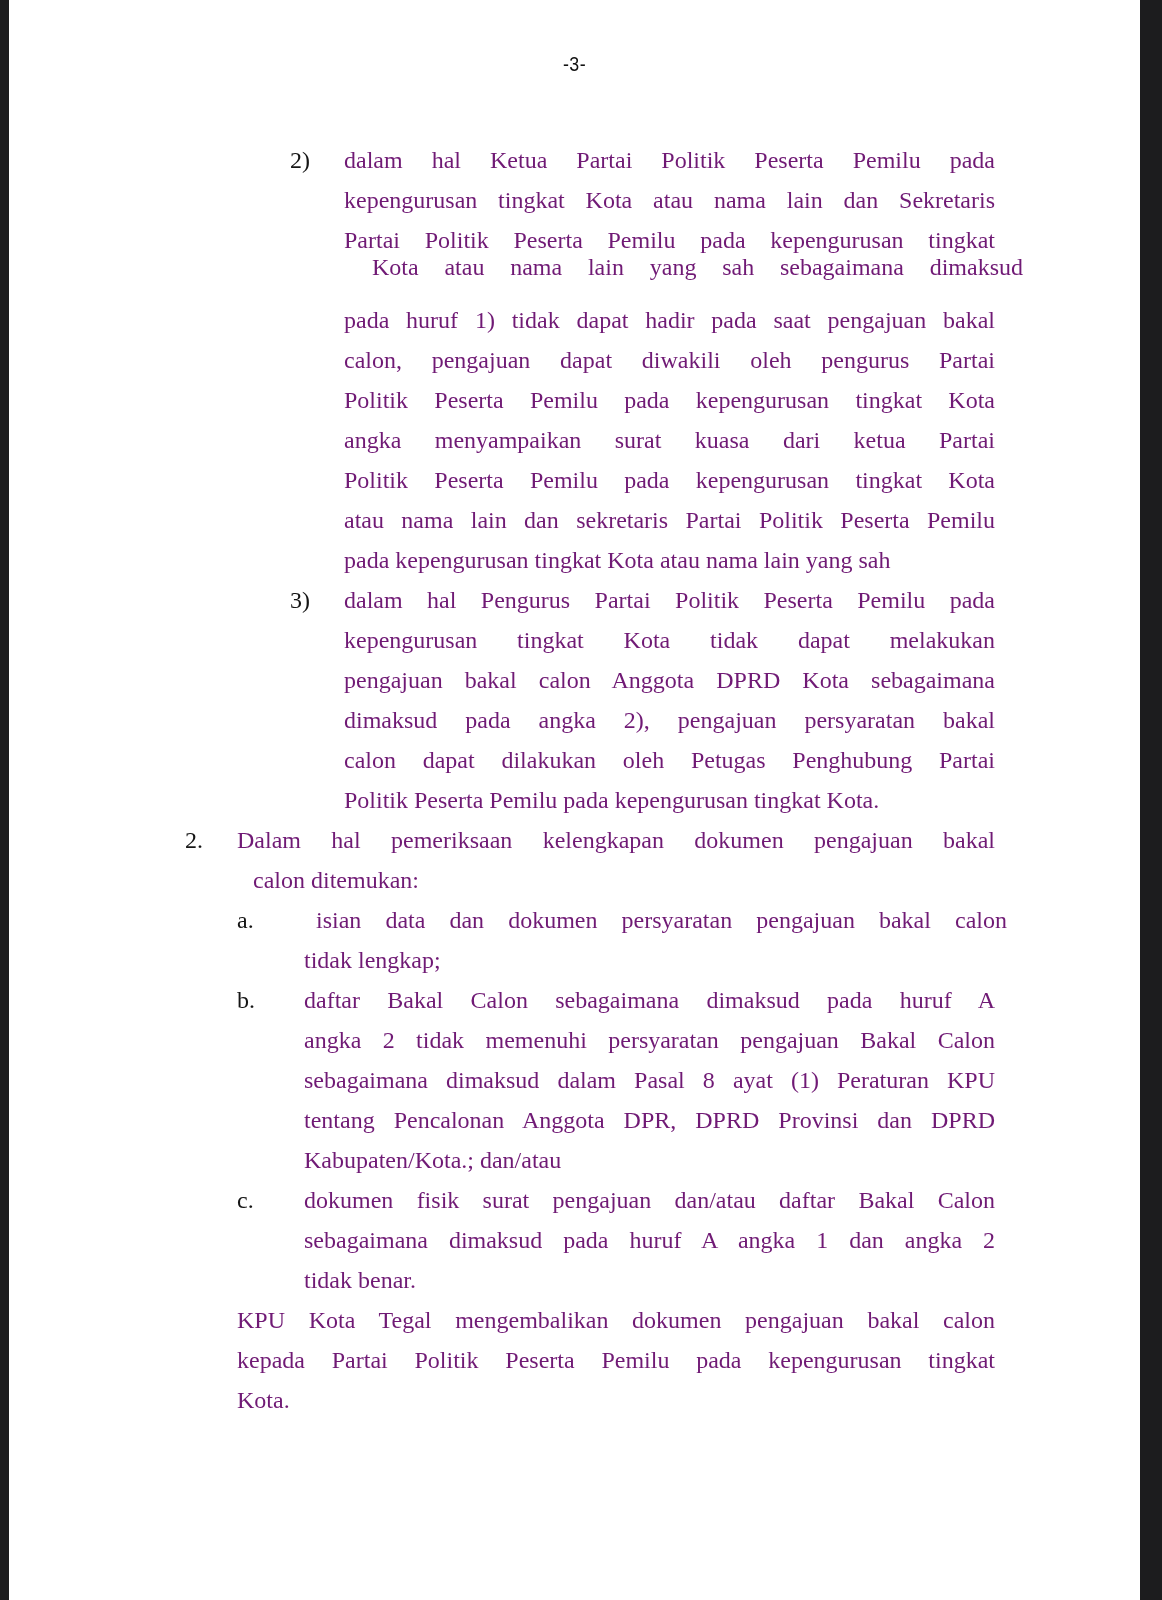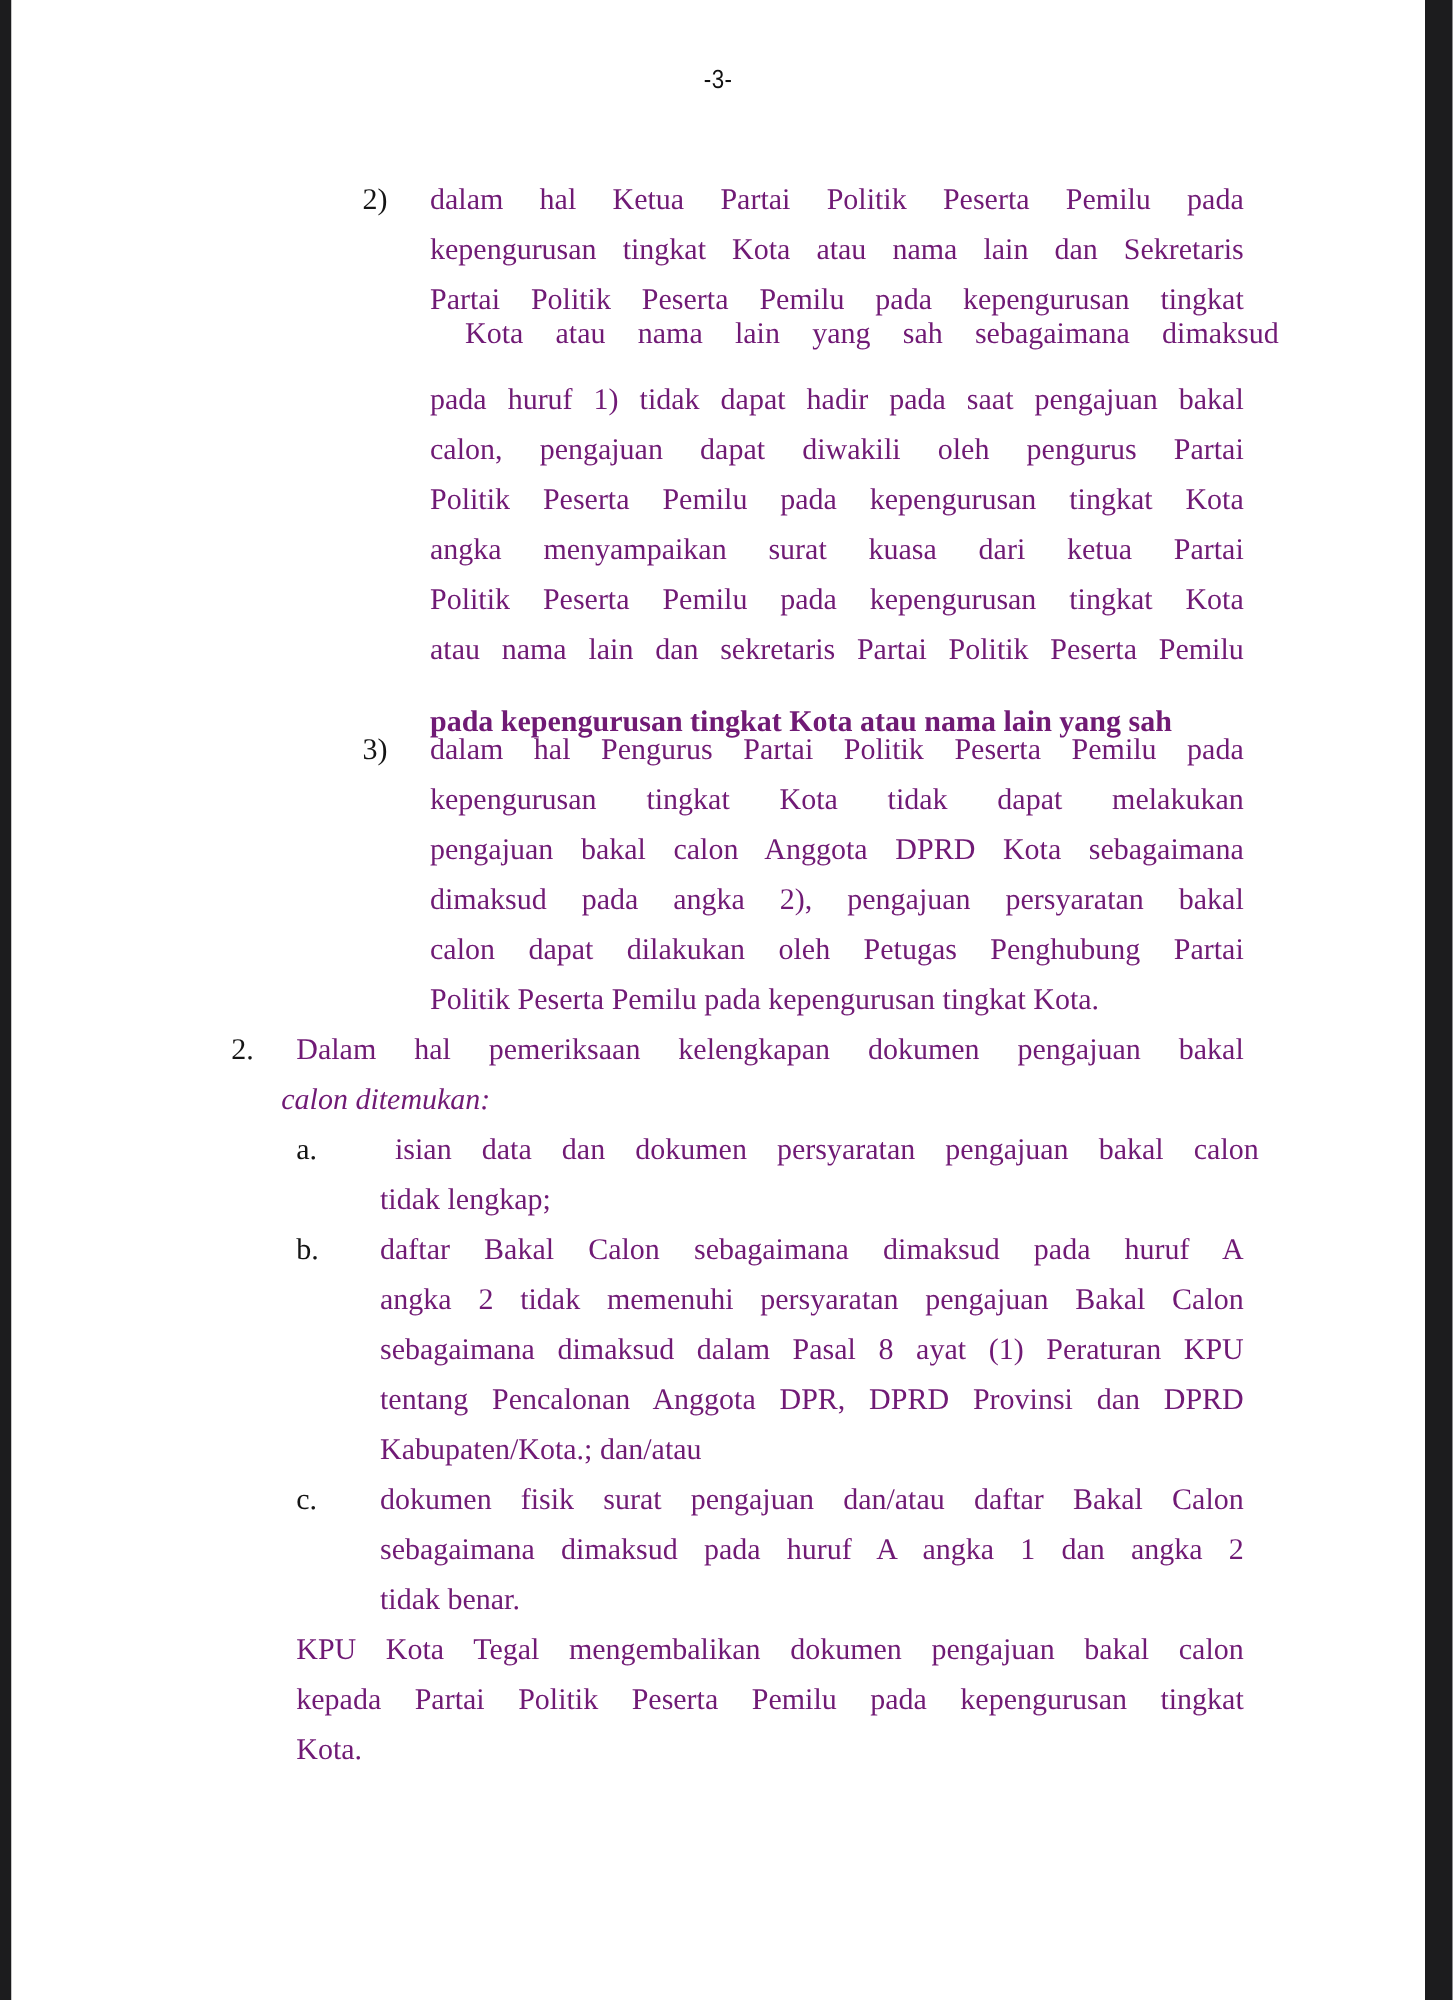--- a/index.html
+++ b/index.html
@@ -45,33 +45,33 @@
   <div class="line" style="left:335px;width:651px;top:145px;">dalam hal Ketua Partai Politik Peserta Pemilu pada</div>
   <div class="line" style="left:335px;width:651px;top:185px;">kepengurusan tingkat Kota atau nama lain dan Sekretaris</div>
   <div class="line" style="left:335px;width:651px;top:225px;">Partai Politik Peserta Pemilu pada kepengurusan tingkat</div>
   <div class="line" style="left:335px;width:651px;top:252px;margin-left:28px;">Kota atau nama lain yang sah sebagaimana dimaksud</div>
   <div class="line" style="left:335px;width:651px;top:305px;">pada huruf 1) tidak dapat hadir pada saat pengajuan bakal</div>
   <div class="line" style="left:335px;width:651px;top:345px;">calon, pengajuan dapat diwakili oleh pengurus Partai</div>
   <div class="line" style="left:335px;width:651px;top:385px;">Politik Peserta Pemilu pada kepengurusan tingkat Kota</div>
   <div class="line" style="left:335px;width:651px;top:425px;">angka menyampaikan surat kuasa dari ketua Partai</div>
   <div class="line" style="left:335px;width:651px;top:465px;">Politik Peserta Pemilu pada kepengurusan tingkat Kota</div>
   <div class="line" style="left:335px;width:651px;top:505px;">atau nama lain dan sekretaris Partai Politik Peserta Pemilu</div>
-  <div class="line last" style="left:335px;width:651px;top:563px;font-weight:bold;">pada kepengurusan tingkat Kota atau nama lain yang sah</div>
+  <div class="line last" style="left:335px;width:651px;top:545px;">pada kepengurusan tingkat Kota atau nama lain yang sah</div>
 
   <div class="marker" style="left:281px;top:585px;">3)</div>
   <div class="line" style="left:335px;width:651px;top:585px;">dalam hal Pengurus Partai Politik Peserta Pemilu pada</div>
   <div class="line" style="left:335px;width:651px;top:625px;">kepengurusan tingkat Kota tidak dapat melakukan</div>
   <div class="line" style="left:335px;width:651px;top:665px;">pengajuan bakal calon Anggota DPRD Kota sebagaimana</div>
   <div class="line" style="left:335px;width:651px;top:705px;">dimaksud pada angka 2), pengajuan persyaratan bakal</div>
   <div class="line" style="left:335px;width:651px;top:745px;">calon dapat dilakukan oleh Petugas Penghubung Partai</div>
   <div class="line last" style="left:335px;width:651px;top:785px;">Politik Peserta Pemilu pada kepengurusan tingkat Kota.</div>
 
   <div class="marker" style="left:176px;top:825px;">2.</div>
   <div class="line" style="left:228px;width:758px;top:825px;">Dalam hal pemeriksaan kelengkapan dokumen pengajuan bakal</div>
-  <div class="line last" style="left:216px;width:758px;top:865px;font-style:italic;">calon ditemukan:</div>
+  <div class="line last" style="left:244px;width:758px;top:865px;">calon ditemukan:</div>
 
   <div class="marker" style="left:228px;top:905px;">a.</div>
   <div class="line" style="left:295px;width:691px;top:905px;margin-left:12px;">isian data dan dokumen persyaratan pengajuan bakal calon</div>
   <div class="line last" style="left:295px;width:691px;top:945px;">tidak lengkap;</div>
 
   <div class="marker" style="left:228px;top:985px;">b.</div>
   <div class="line" style="left:295px;width:691px;top:985px;">daftar Bakal Calon sebagaimana dimaksud pada huruf A</div>
   <div class="line" style="left:295px;width:691px;top:1025px;">angka 2 tidak memenuhi persyaratan pengajuan Bakal Calon</div>
   <div class="line" style="left:295px;width:691px;top:1065px;">sebagaimana dimaksud dalam Pasal 8 ayat (1) Peraturan KPU</div>
   <div class="line" style="left:295px;width:691px;top:1105px;">tentang Pencalonan Anggota DPR, DPRD Provinsi dan DPRD</div>

